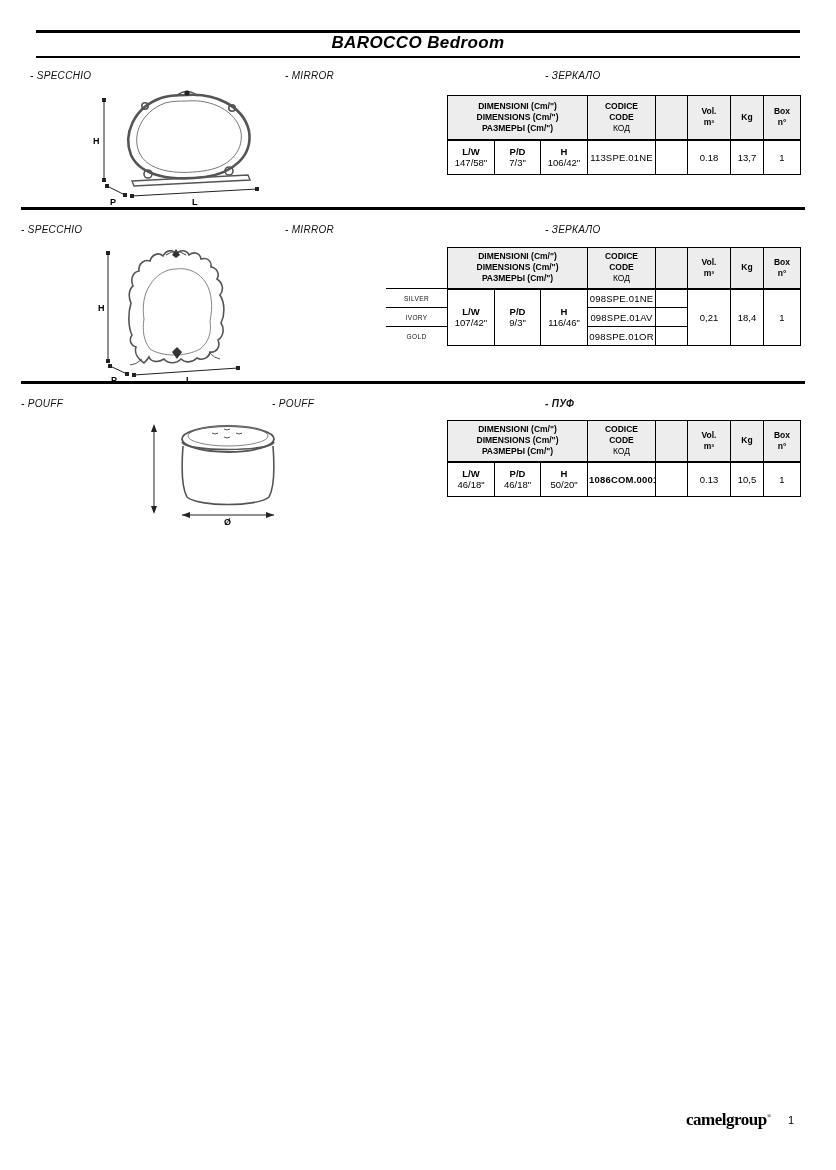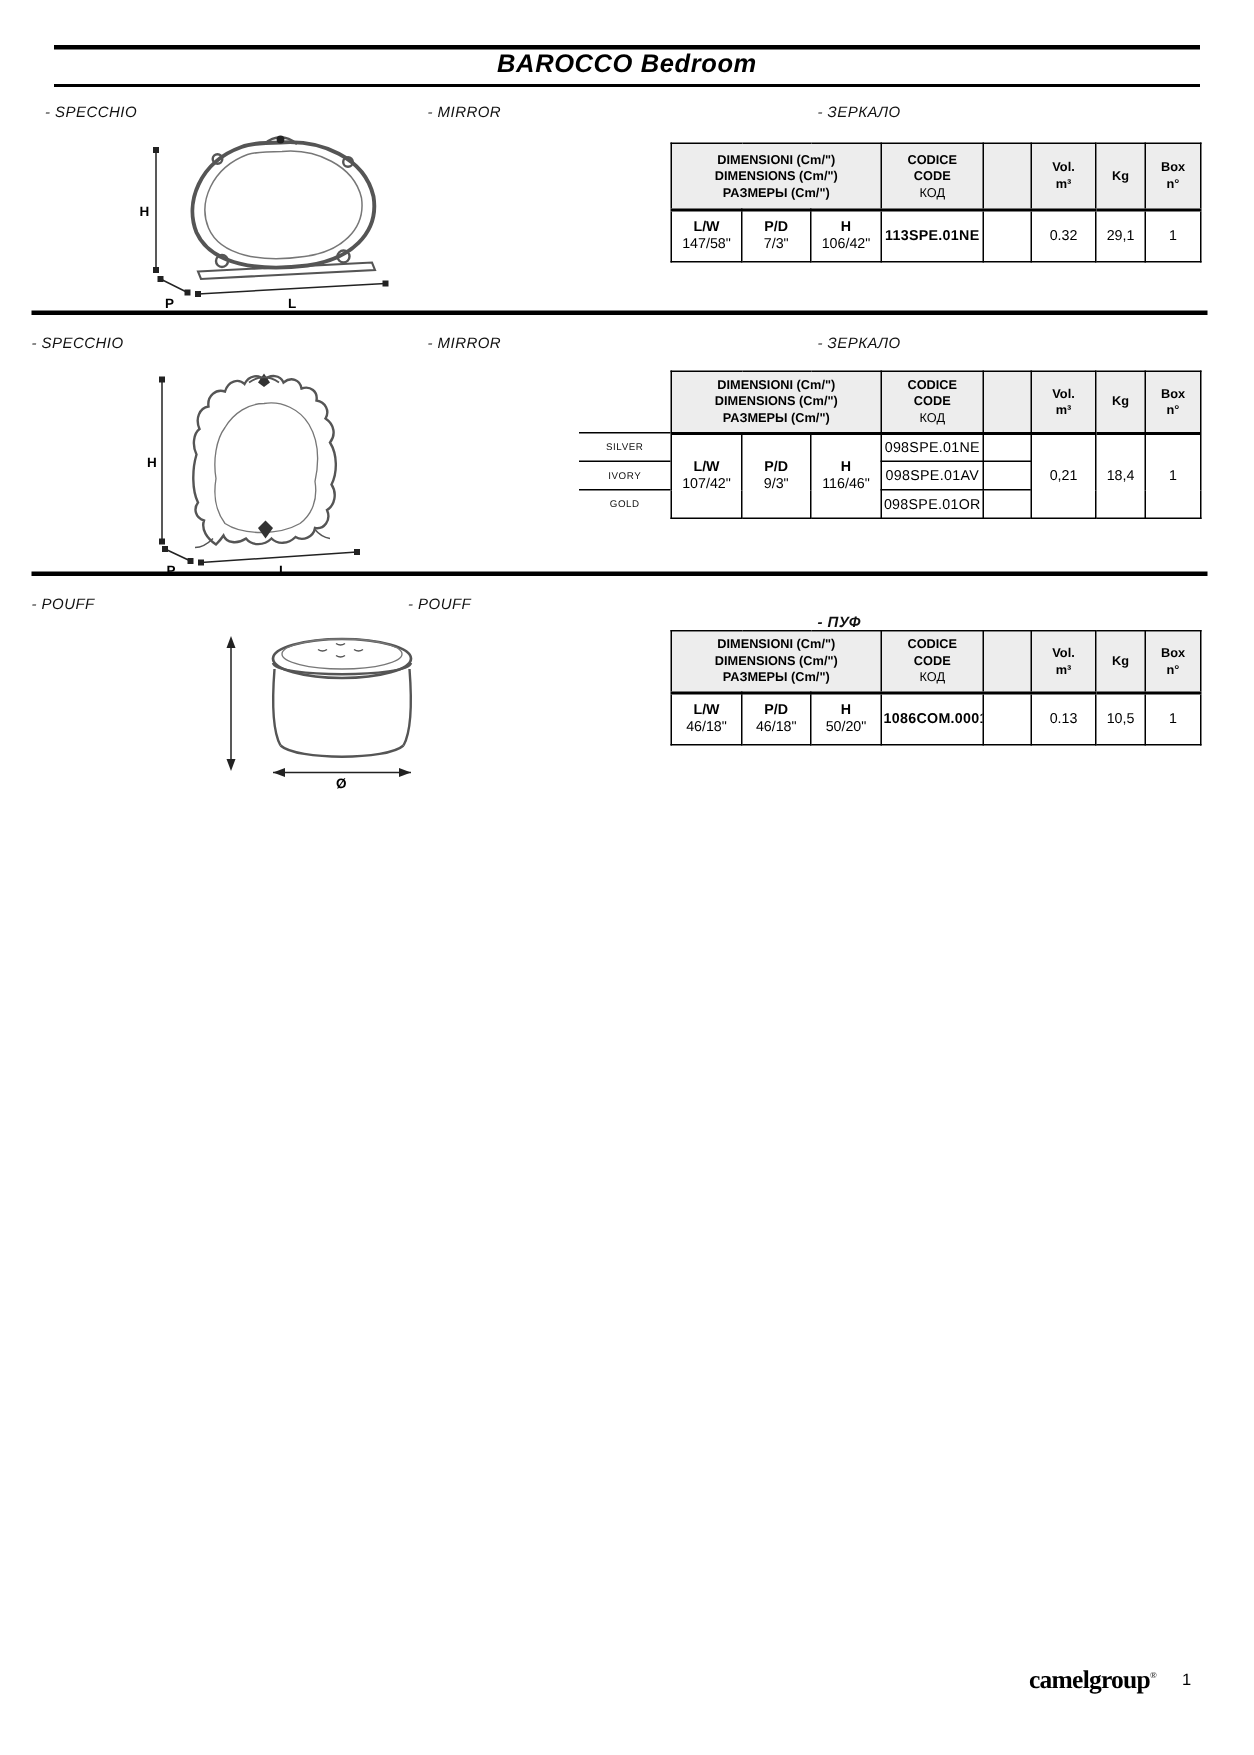--- a/index.html
+++ b/index.html
@@ -24,21 +24,21 @@
     border:1px solid #000; text-align:center; vertical-align:middle;
     padding:0 1px; font-size:9.5px; overflow:hidden;
   }
   .tbl td.th {
     background:#ededed; font-weight:bold; font-size:8.5px; line-height:1.3;
     border-bottom:2px solid #000;
   }
   .tbl .ru-normal { font-weight:normal; }
   .dim-label { font-weight:bold; font-size:9.5px; }
   .dim-value { font-weight:normal; font-size:9.5px; }
-  .code-bold { font-weight:bold; font-size:10px; letter-spacing:0.2px; }
+  .code-bold { font-weight:normal; font-size:10px; letter-spacing:0.2px; }
   .code-small { font-weight:normal; font-size:8px; letter-spacing:0.2px; }
   .code-tiny { font-weight:bold; font-size:7px; letter-spacing:0.2px; }
   .val { font-weight:normal; font-size:9.5px; }
 
   .finishes { position:absolute; left:386px; top:288px; width:61px; border-top:1px solid #000; }
   .finishes .fin-row {
     height:19px; display:flex; align-items:center; justify-content:center;
     font-size:6.5px; letter-spacing:0.4px; color:#111;
   }
   .finishes .fin-row.line { border-bottom:1px solid #000; }
@@ -146,22 +146,22 @@
       <td>
         <div class="dim-label">P/D</div>
         <div class="dim-value">7/3"</div>
       </td>
       <td>
         <div class="dim-label">H</div>
         <div class="dim-value">106/42"</div>
       </td>
       <td class="code-bold">113SPE.01NE</td>
       <td></td>
-      <td class="val">0.32</td>
-      <td class="val">29,1</td>
+      <td class="val">0.18</td>
+      <td class="val">13,7</td>
       <td class="val">1</td>
     </tr>
   </tbody>
     </table>
 
   <div class="rule" style="left:21px; top:207px; width:784px; height:3px;"></div>
 
   <div class="section-label" style="left:21px; top:224px;">- SPECCHIO</div>
   <div class="section-label" style="left:285px; top:224px;">- MIRROR</div>
   <div class="section-label" style="left:545px; top:224px;">- ЗЕРКАЛО</div>
@@ -260,21 +260,21 @@
       <td class="code-small">098SPE.01OR</td>
       <td></td>
     </tr>
   </tbody>
     </table>
 
   <div class="rule" style="left:21px; top:381px; width:784px; height:3px;"></div>
 
   <div class="section-label" style="left:21px; top:398px;">- POUFF</div>
   <div class="section-label" style="left:272px; top:398px;">- POUFF</div>
-  <div class="section-label bold" style="left:545px; top:410px;">- ПУФ</div>
+  <div class="section-label bold" style="left:545px; top:398px;">- ПУФ</div>
 
   <div class="drawing" style="left:138px; top:412px;">
     <svg width="168" height="114" viewBox="0 0 168 114">
 
       <ellipse class="sketch" stroke-width="1.8" cx="90" cy="27" rx="46" ry="13"></ellipse>
       <ellipse class="sketch2" stroke-width="0.9" cx="90" cy="24" rx="40" ry="10"></ellipse>
       <path class="sketch" stroke-width="1.6" d="M44,30 C46,40 134,40 136,30"></path>
       <path class="sketch" stroke-width="1.6" d="M45,34 C43,60 44,76 49,85 M135,34 C137,60 136,76 131,85"></path>
       <path class="sketch" stroke-width="1.6" d="M49,85 C60,95 120,95 131,85"></path>
 

